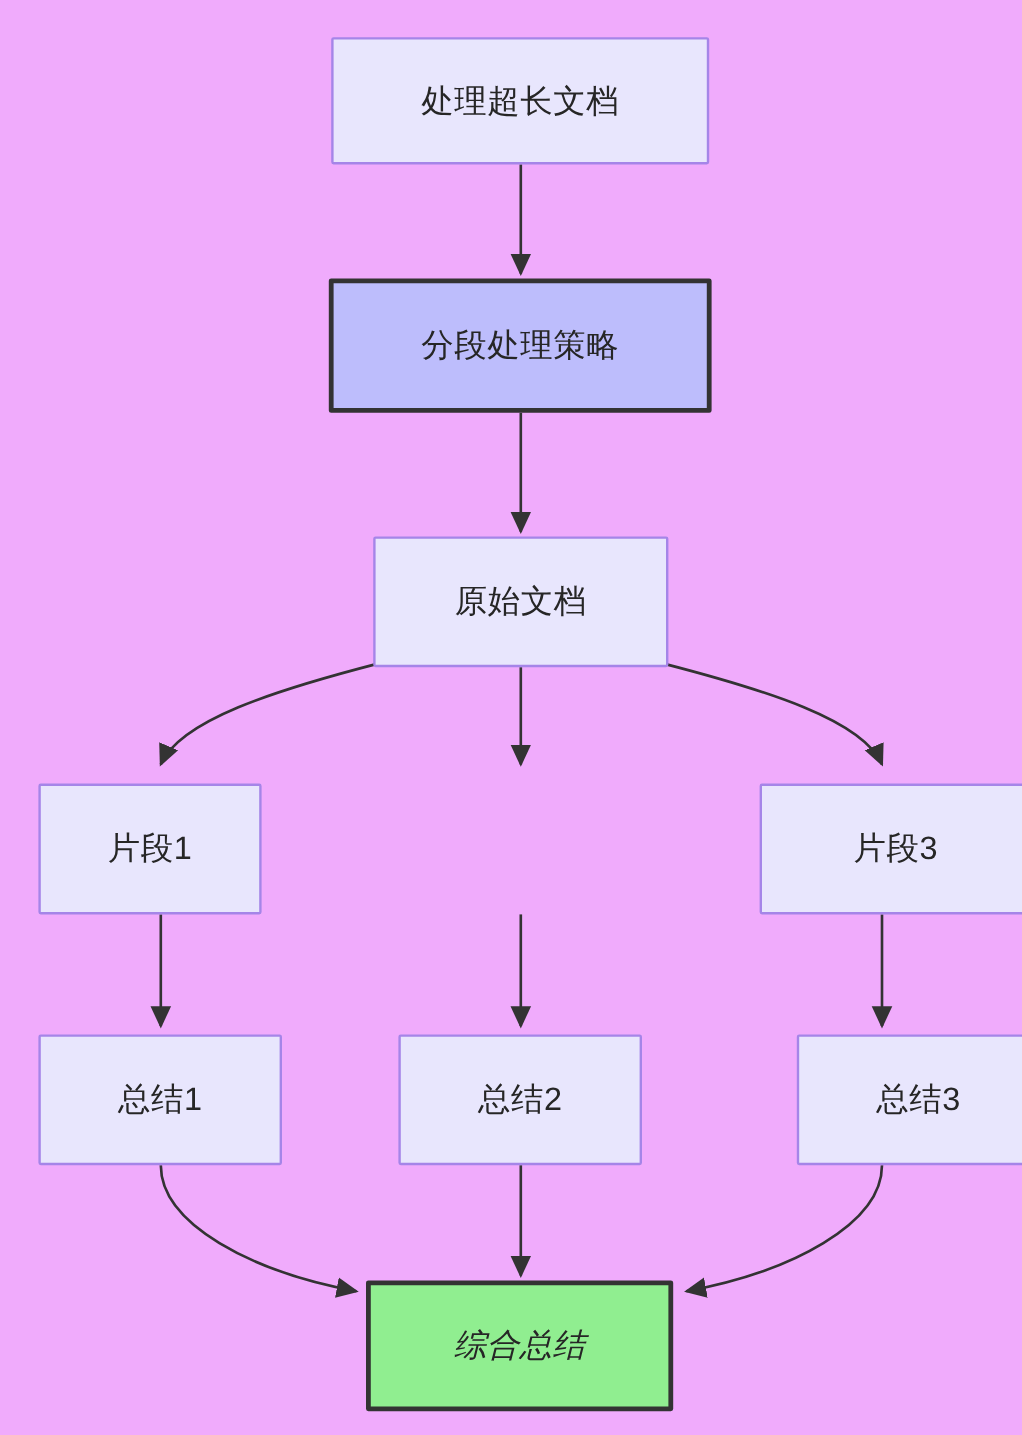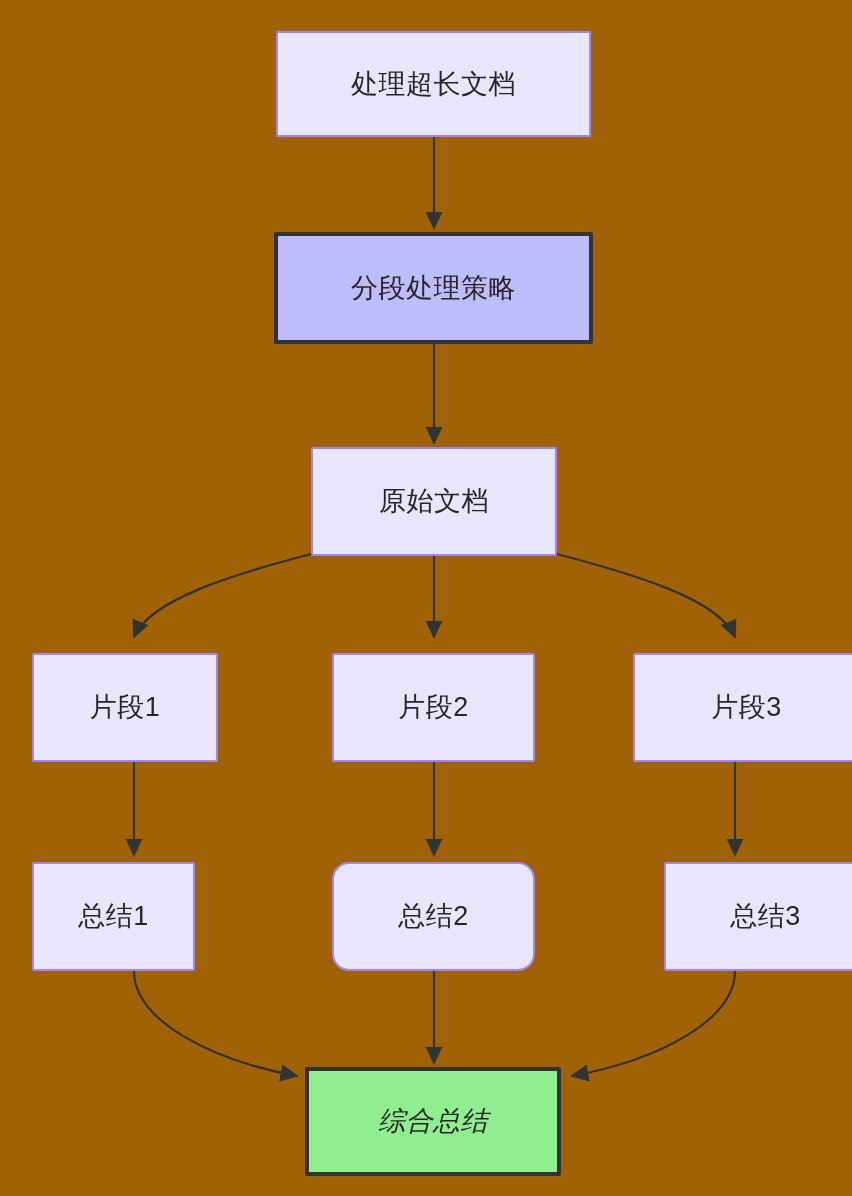--- a/index.html
+++ b/index.html
@@ -10,21 +10,21 @@
   body {
     width: 852px;
     height: 1196px;
     font-family: "Liberation Sans", "DejaVu Sans", sans-serif;
     overflow: hidden;
   }
   #diagram-root {
     position: relative;
     width: 852px;
     height: 1196px;
-    background: #a16207;
+    background: #f0abfc;
   }
   #edge-layer {
     position: absolute;
     left: 0;
     top: 0;
     width: 852px;
     height: 1196px;
     pointer-events: none;
   }
   .node {
@@ -100,33 +100,30 @@
   </div>
 
   <div class="node highlight" style="left:274px; top:232px; width:319px; height:112px;">
     <span class="node-label">分段处理策略</span>
   </div>
 
   <div class="node" style="left:32px; top:653px; width:186px; height:109px;">
     <span class="node-label">片段1</span>
   </div>
 
-  <div class="node" style="left:332px; top:653px; width:203px; height:109px;">
-    <span class="node-label">片段2</span>
-  </div>
 
   <div class="node" style="left:633px; top:653px; width:227px; height:109px;">
     <span class="node-label">片段3</span>
   </div>
 
-  <div class="node" style="left:32px; top:862px; width:163px; height:109px;">
+  <div class="node" style="left:32px; top:862px; width:203px; height:109px;">
     <span class="node-label">总结1</span>
   </div>
 
-  <div class="node" style="left:332px; top:862px; width:203px; height:109px;border-radius:17px;">
+  <div class="node" style="left:332px; top:862px; width:203px; height:109px;">
     <span class="node-label">总结2</span>
   </div>
 
   <div class="node" style="left:664px; top:862px; width:203px; height:109px;">
     <span class="node-label">总结3</span>
   </div>
 
   <div class="node terminal" style="left:305px; top:1067px; width:256px; height:109px;font-style:italic;">
     <span class="node-label">综合总结</span>
   </div>

